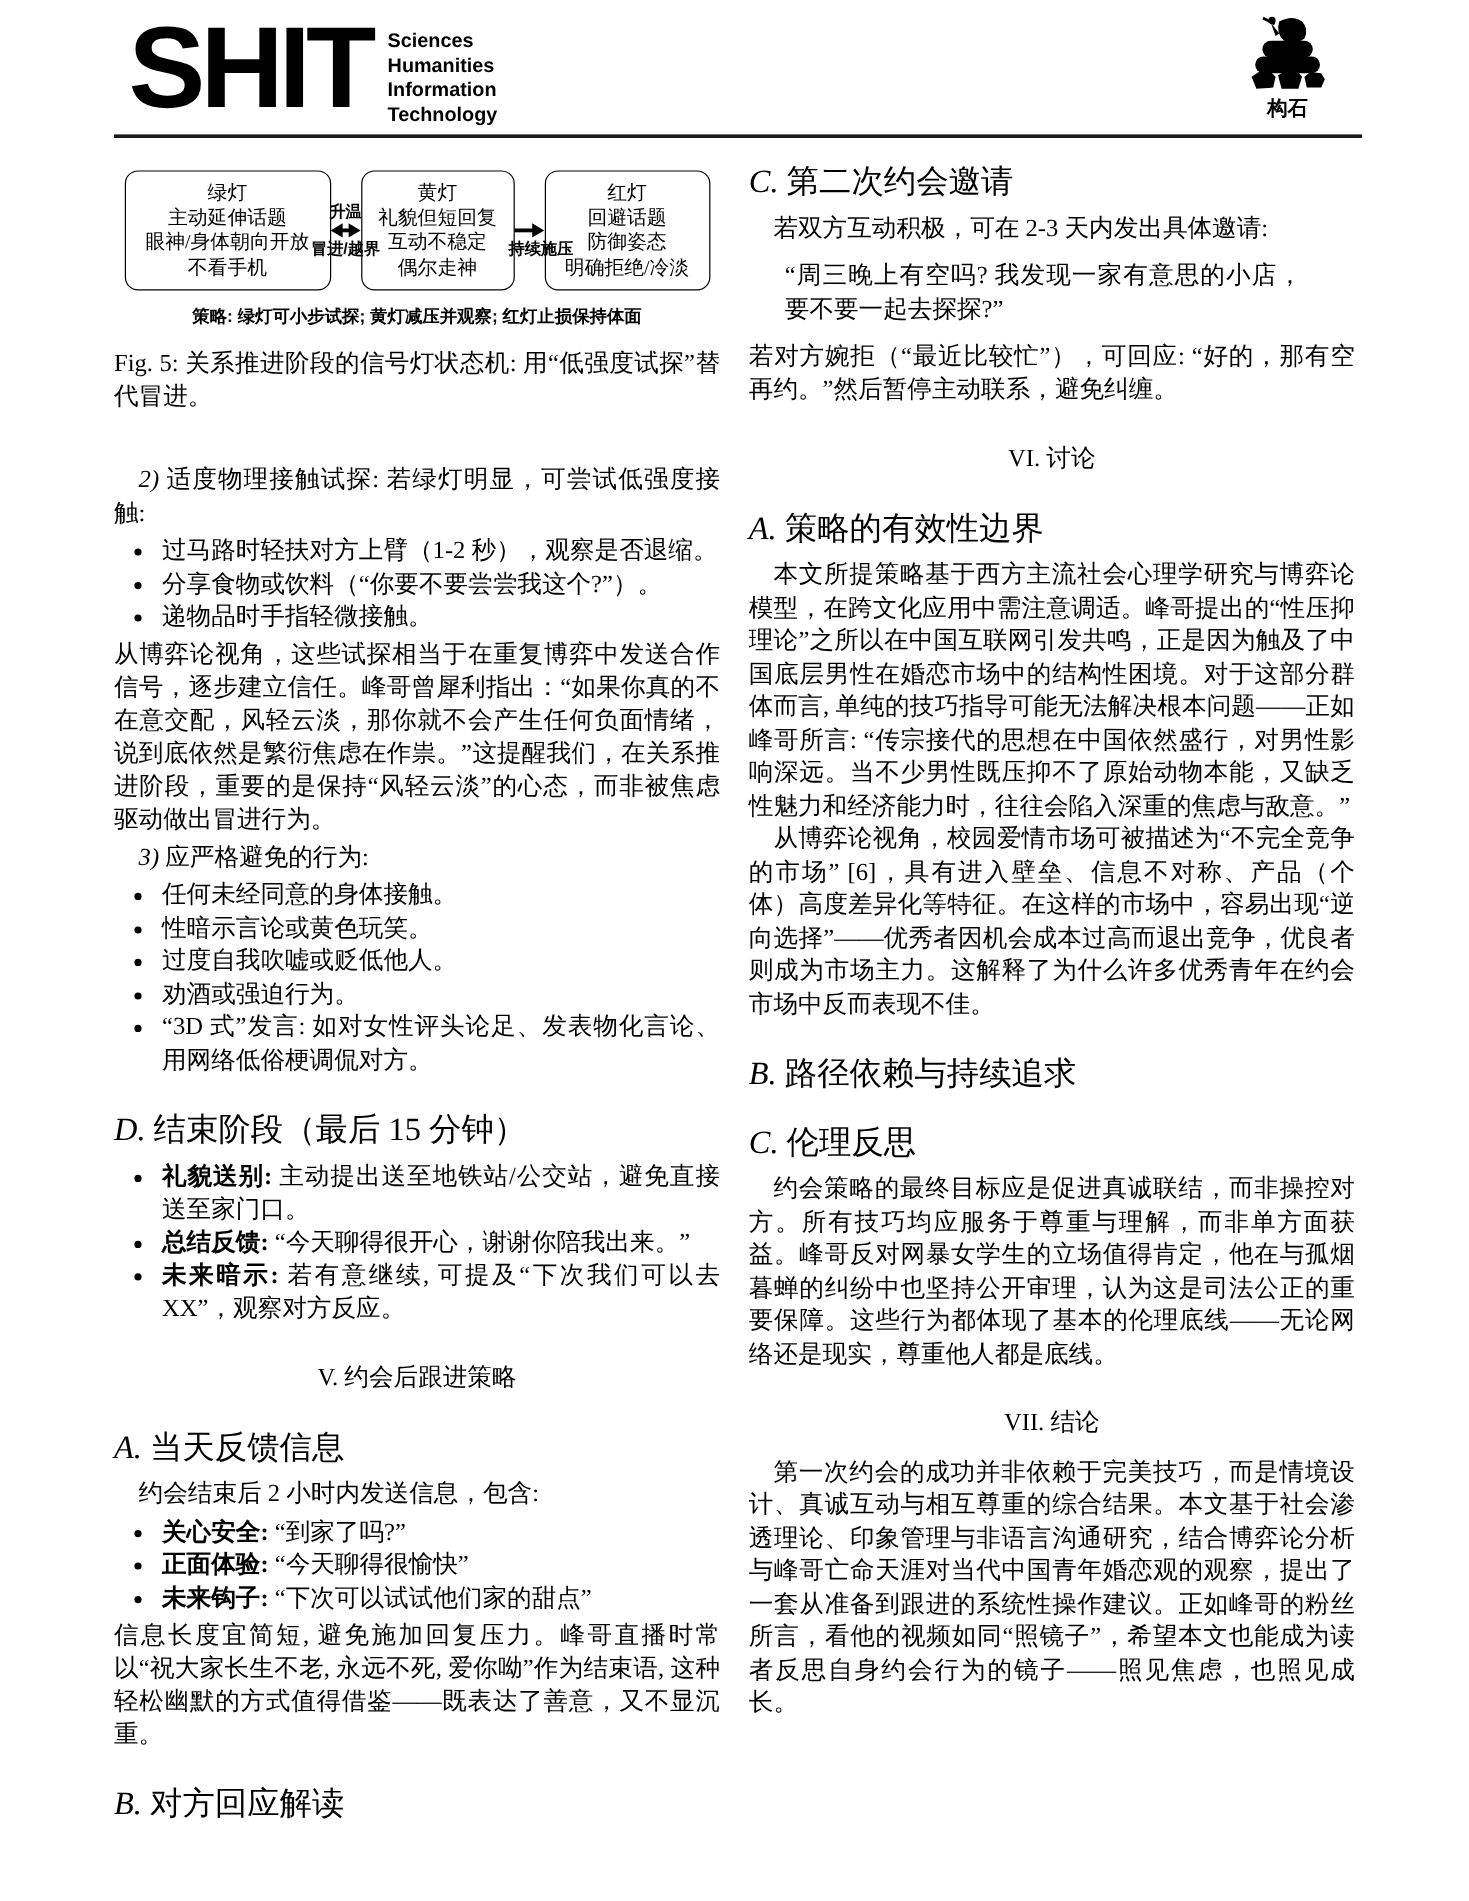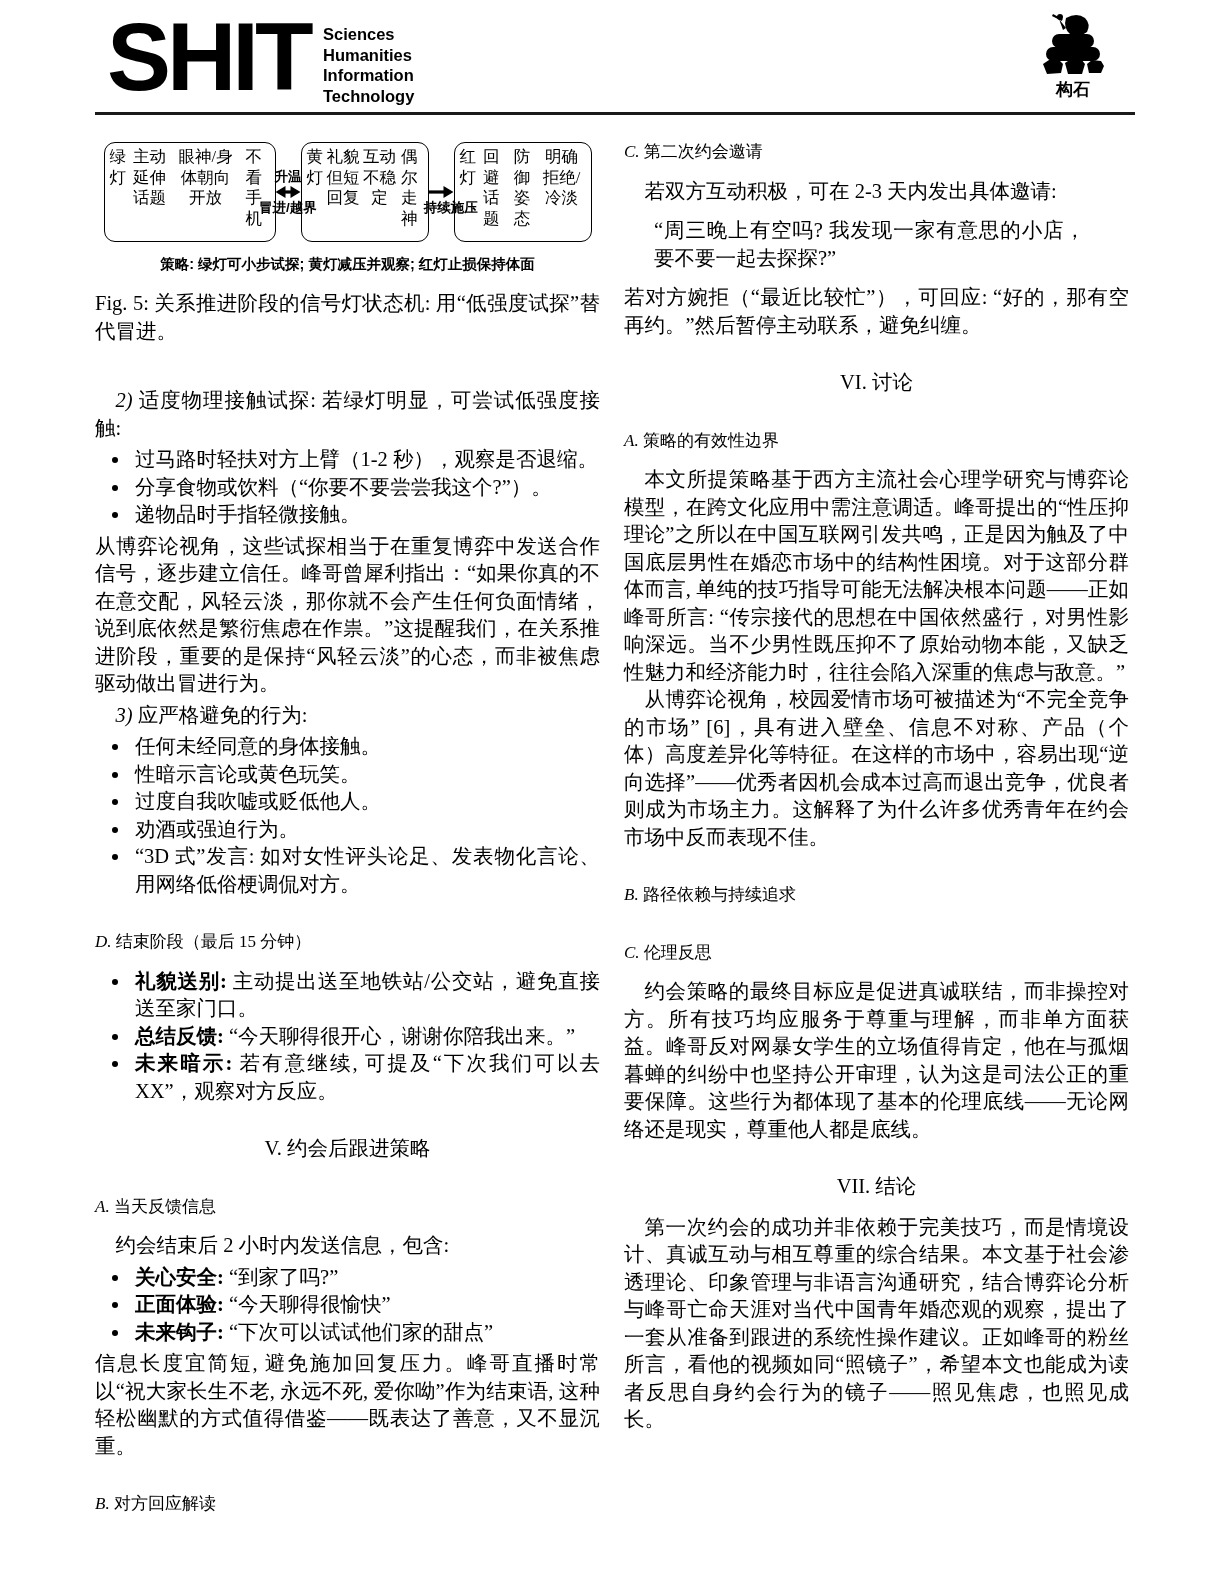--- a/index.html
+++ b/index.html
@@ -20,35 +20,35 @@
   .col { position:absolute; top:130px; width:505px; font-size:20.5px; line-height:27.5px; text-align:justify; }
   .col-left { left:95px; }
   .col-right { left:624px; }
 
   p.body { text-align:justify; }
   .indent { text-indent:1em; }
   .mt-xl { margin-top:42px; } .mt-lg { margin-top:34px; }
   .mt-sm { margin-top:10px; } .mt-xs { margin-top:4px; }
 
   h2.sec { font-size:20.5px; font-weight:normal; text-align:center; margin:30px 0 13px; }
-  h3.sub { font-size:17px; font-weight:normal; margin:30px 0 12px; text-align:left; }
+  h3.sub { font-size:27px; font-weight:normal; margin:30px 0 12px; text-align:left; }
   h3.sub .sub-num, .runin-num { font-style:italic; }
 
   ul.blt { list-style:none; margin:4px 0 4px; }
   ul.blt li { position:relative; padding-left:40px; text-align:justify; }
   ul.blt li::before { content:""; position:absolute; left:17px; top:11px; width:6px; height:6px;
                       border-radius:50%; background:#000; }
   .blabel { font-weight:bold; }
 
   .quote-block { margin:12px 44px 12px 30px; text-align:justify; }
 
   
   .figure { margin-top:12px; }
   .fig-row { display:flex; justify-content:center; align-items:stretch; height:100px; }
-  .fig-box { border:1.6px solid #000; border-radius:11px; display:flex; flex-direction:row;
+  .fig-box { border:1.6px solid #000; border-radius:11px; display:flex; flex-direction:column;
              justify-content:center; text-align:center; font-size:16.5px; line-height:20.5px;
              padding:4px 5px; background:#fff; }
   .fig-box.b1 { width:172px; } .fig-box.b2 { width:128px; } .fig-box.b3 { width:138px; }
   .fig-arrow { position:relative; width:25px; flex:none; }
   .fig-arrow svg { position:absolute; left:50%; top:50%; transform:translate(-50%,-50%); }
   .arr-label { position:absolute; left:50%; transform:translateX(-50%); white-space:nowrap;
                font-family:"Liberation Sans","DejaVu Sans",sans-serif; font-weight:bold;
                font-size:13.5px; line-height:14px; z-index:2; }
   .arr-top { bottom:calc(50% + 8px); }
   .arr-bottom { top:calc(50% + 9px); }

